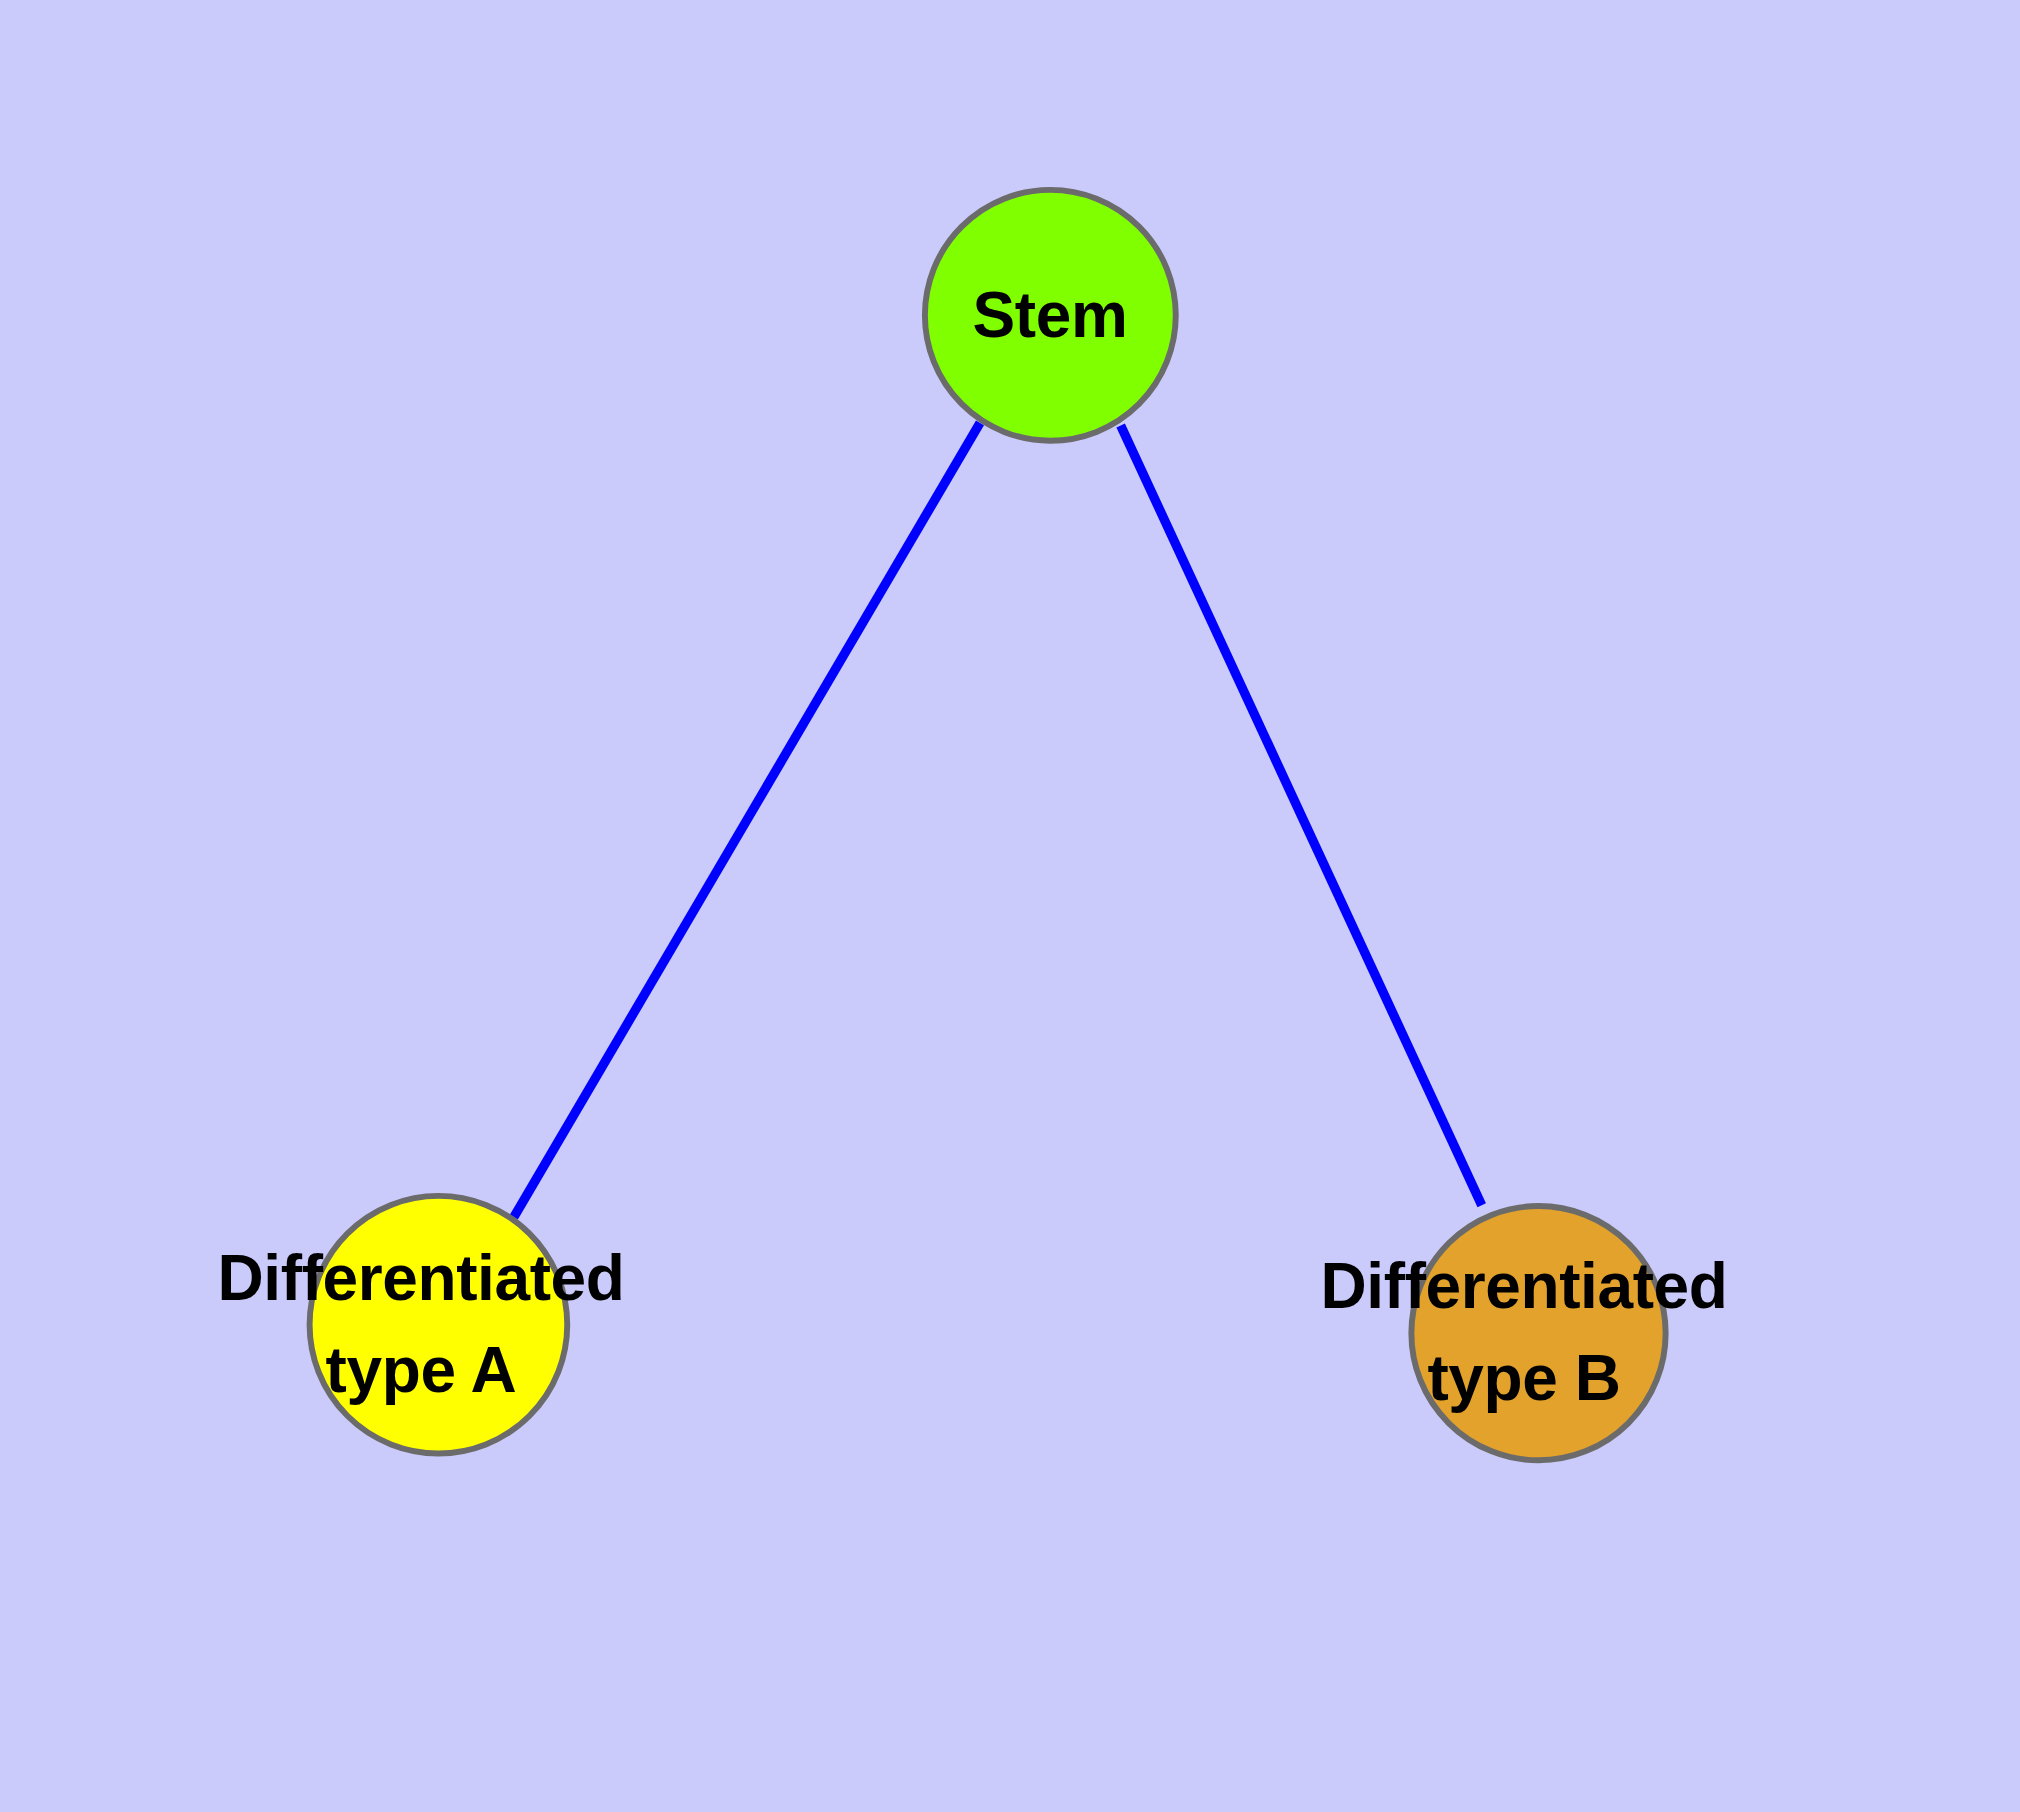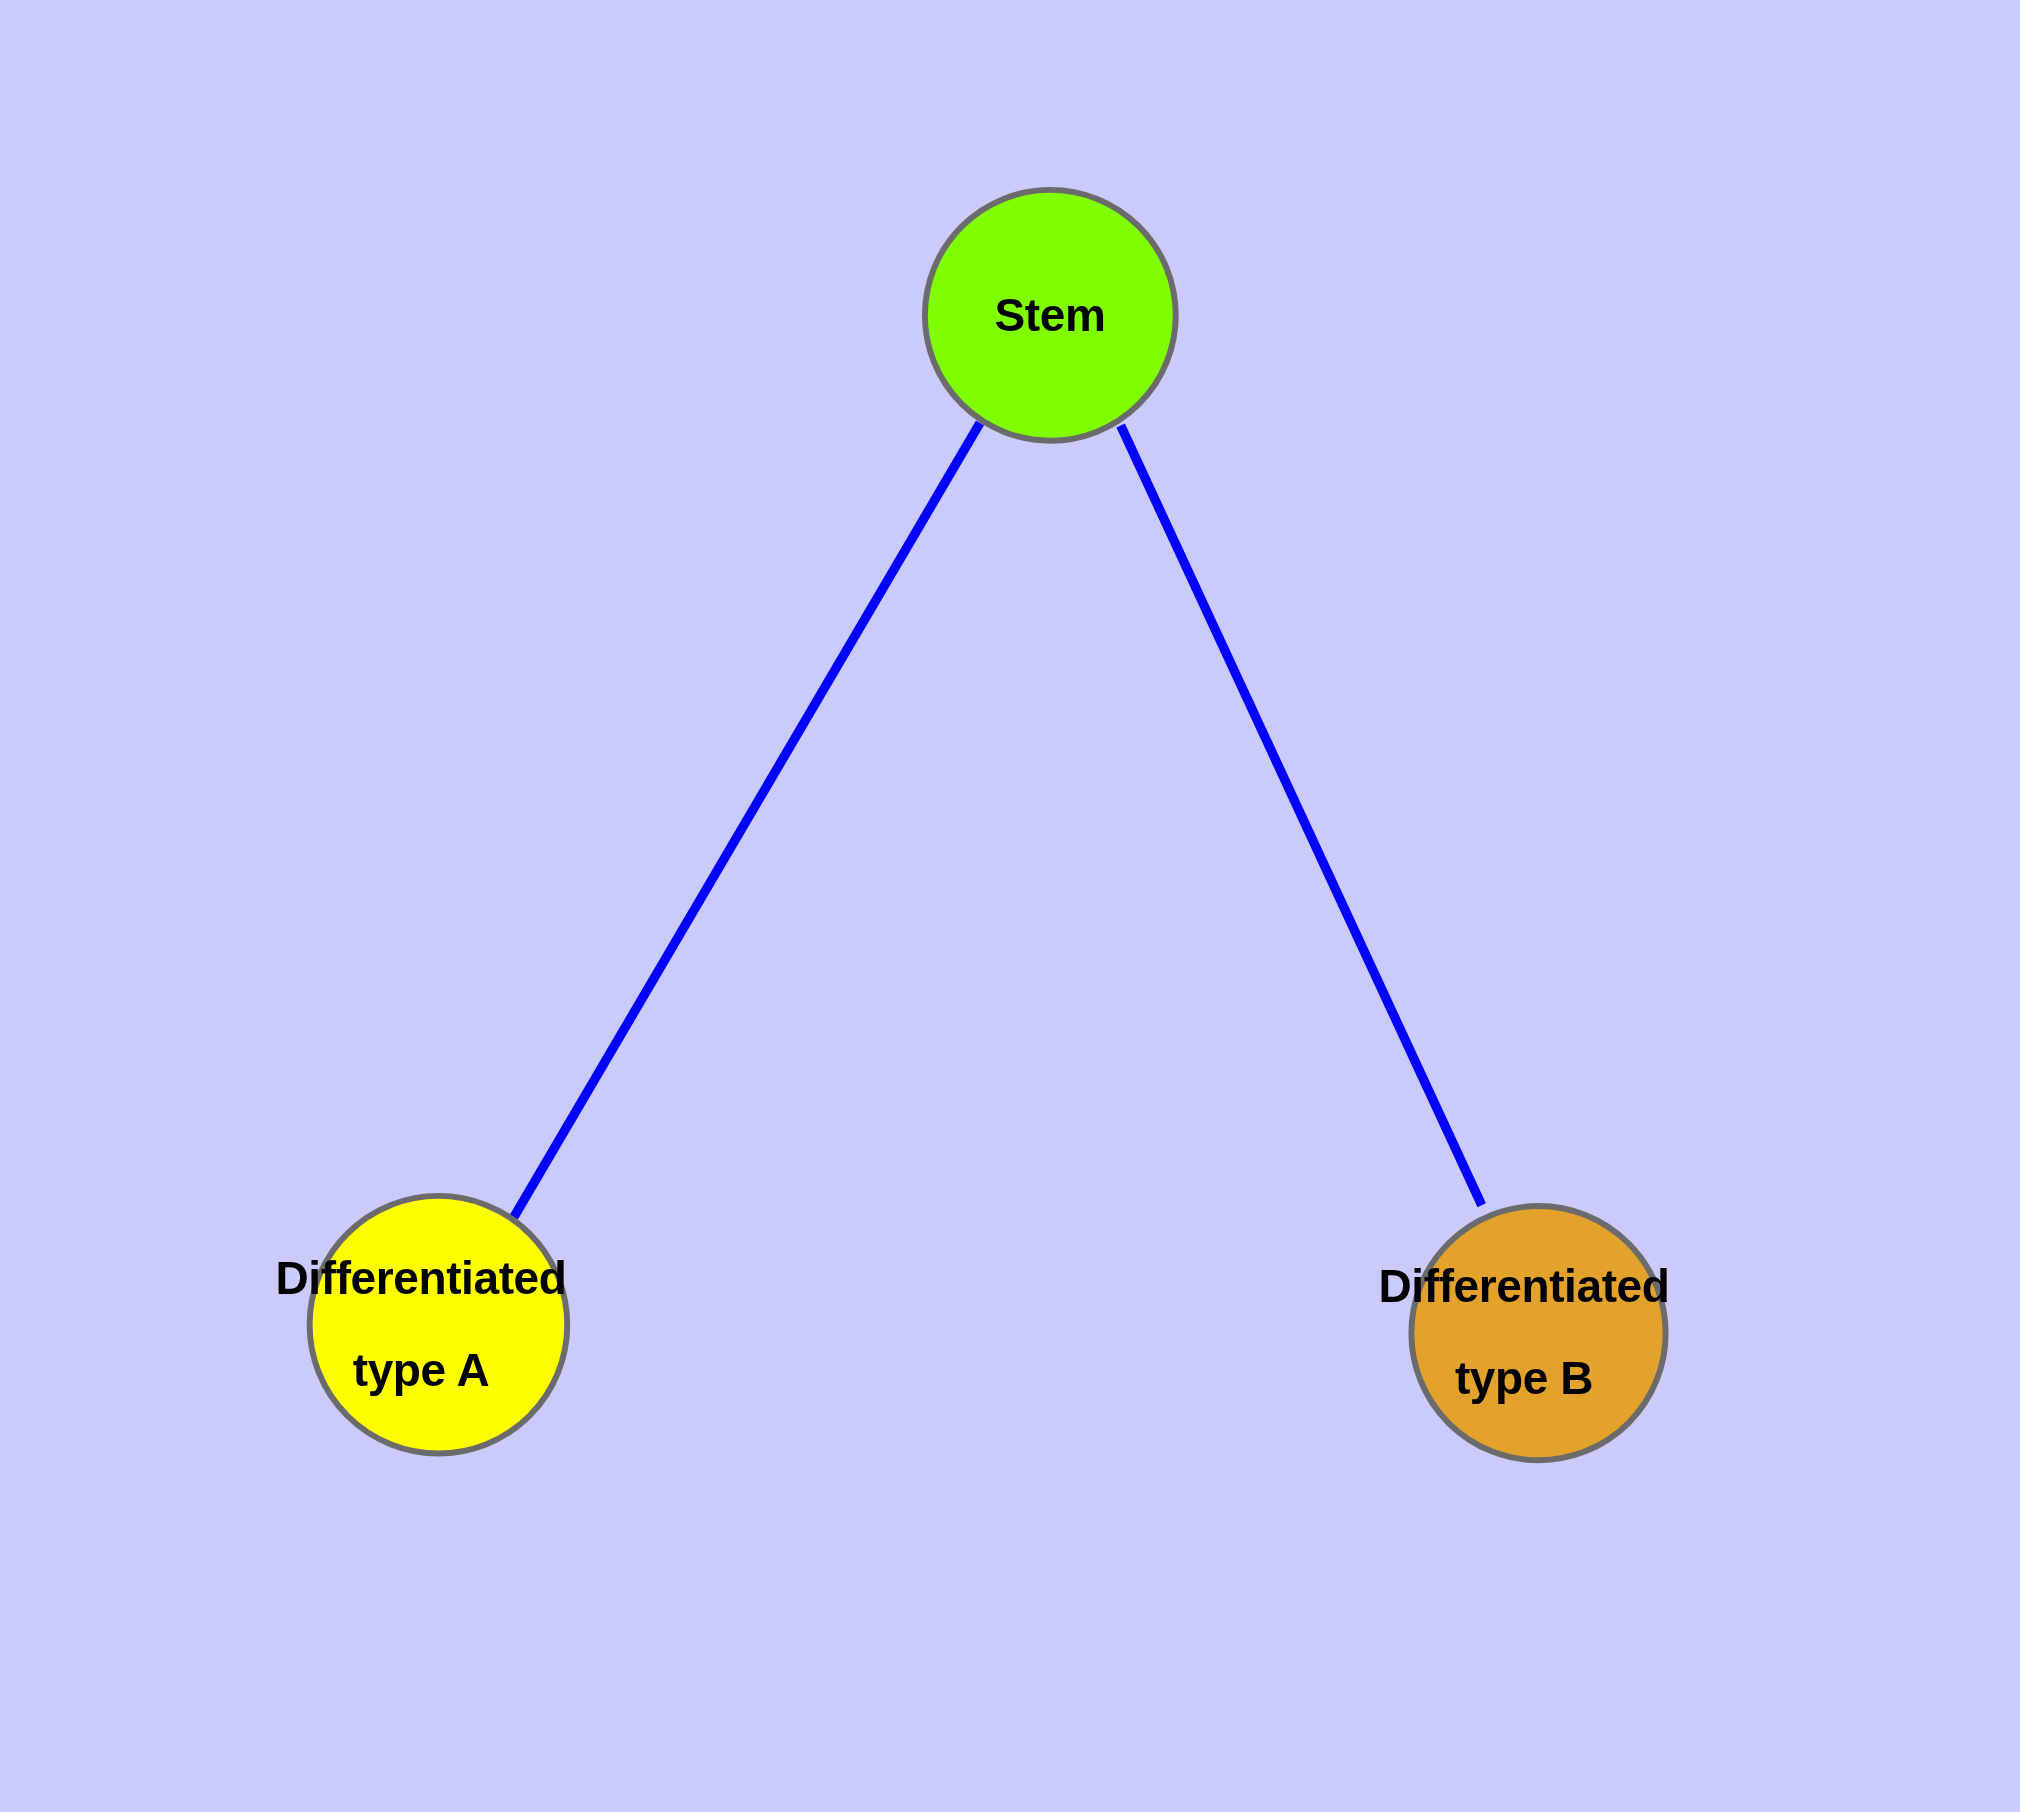--- a/index.html
+++ b/index.html
@@ -34,21 +34,21 @@
     stroke: #0000ff;
     stroke-width: 11;
     stroke-linecap: butt;
     fill: none;
   }
   .node-label {
     position: absolute;
     color: #000000;
     font-family: "Liberation Sans", sans-serif;
     font-weight: bold;
-    font-size: 46px;
+    font-size: 64px;
     line-height: 92px;
     text-align: center;
     white-space: pre;
     transform: translate(-50%, -50%);
     pointer-events: none;
     letter-spacing: -0.4px;
   }
   #label-stem {
     left: 1050px;
     top: 315px;

